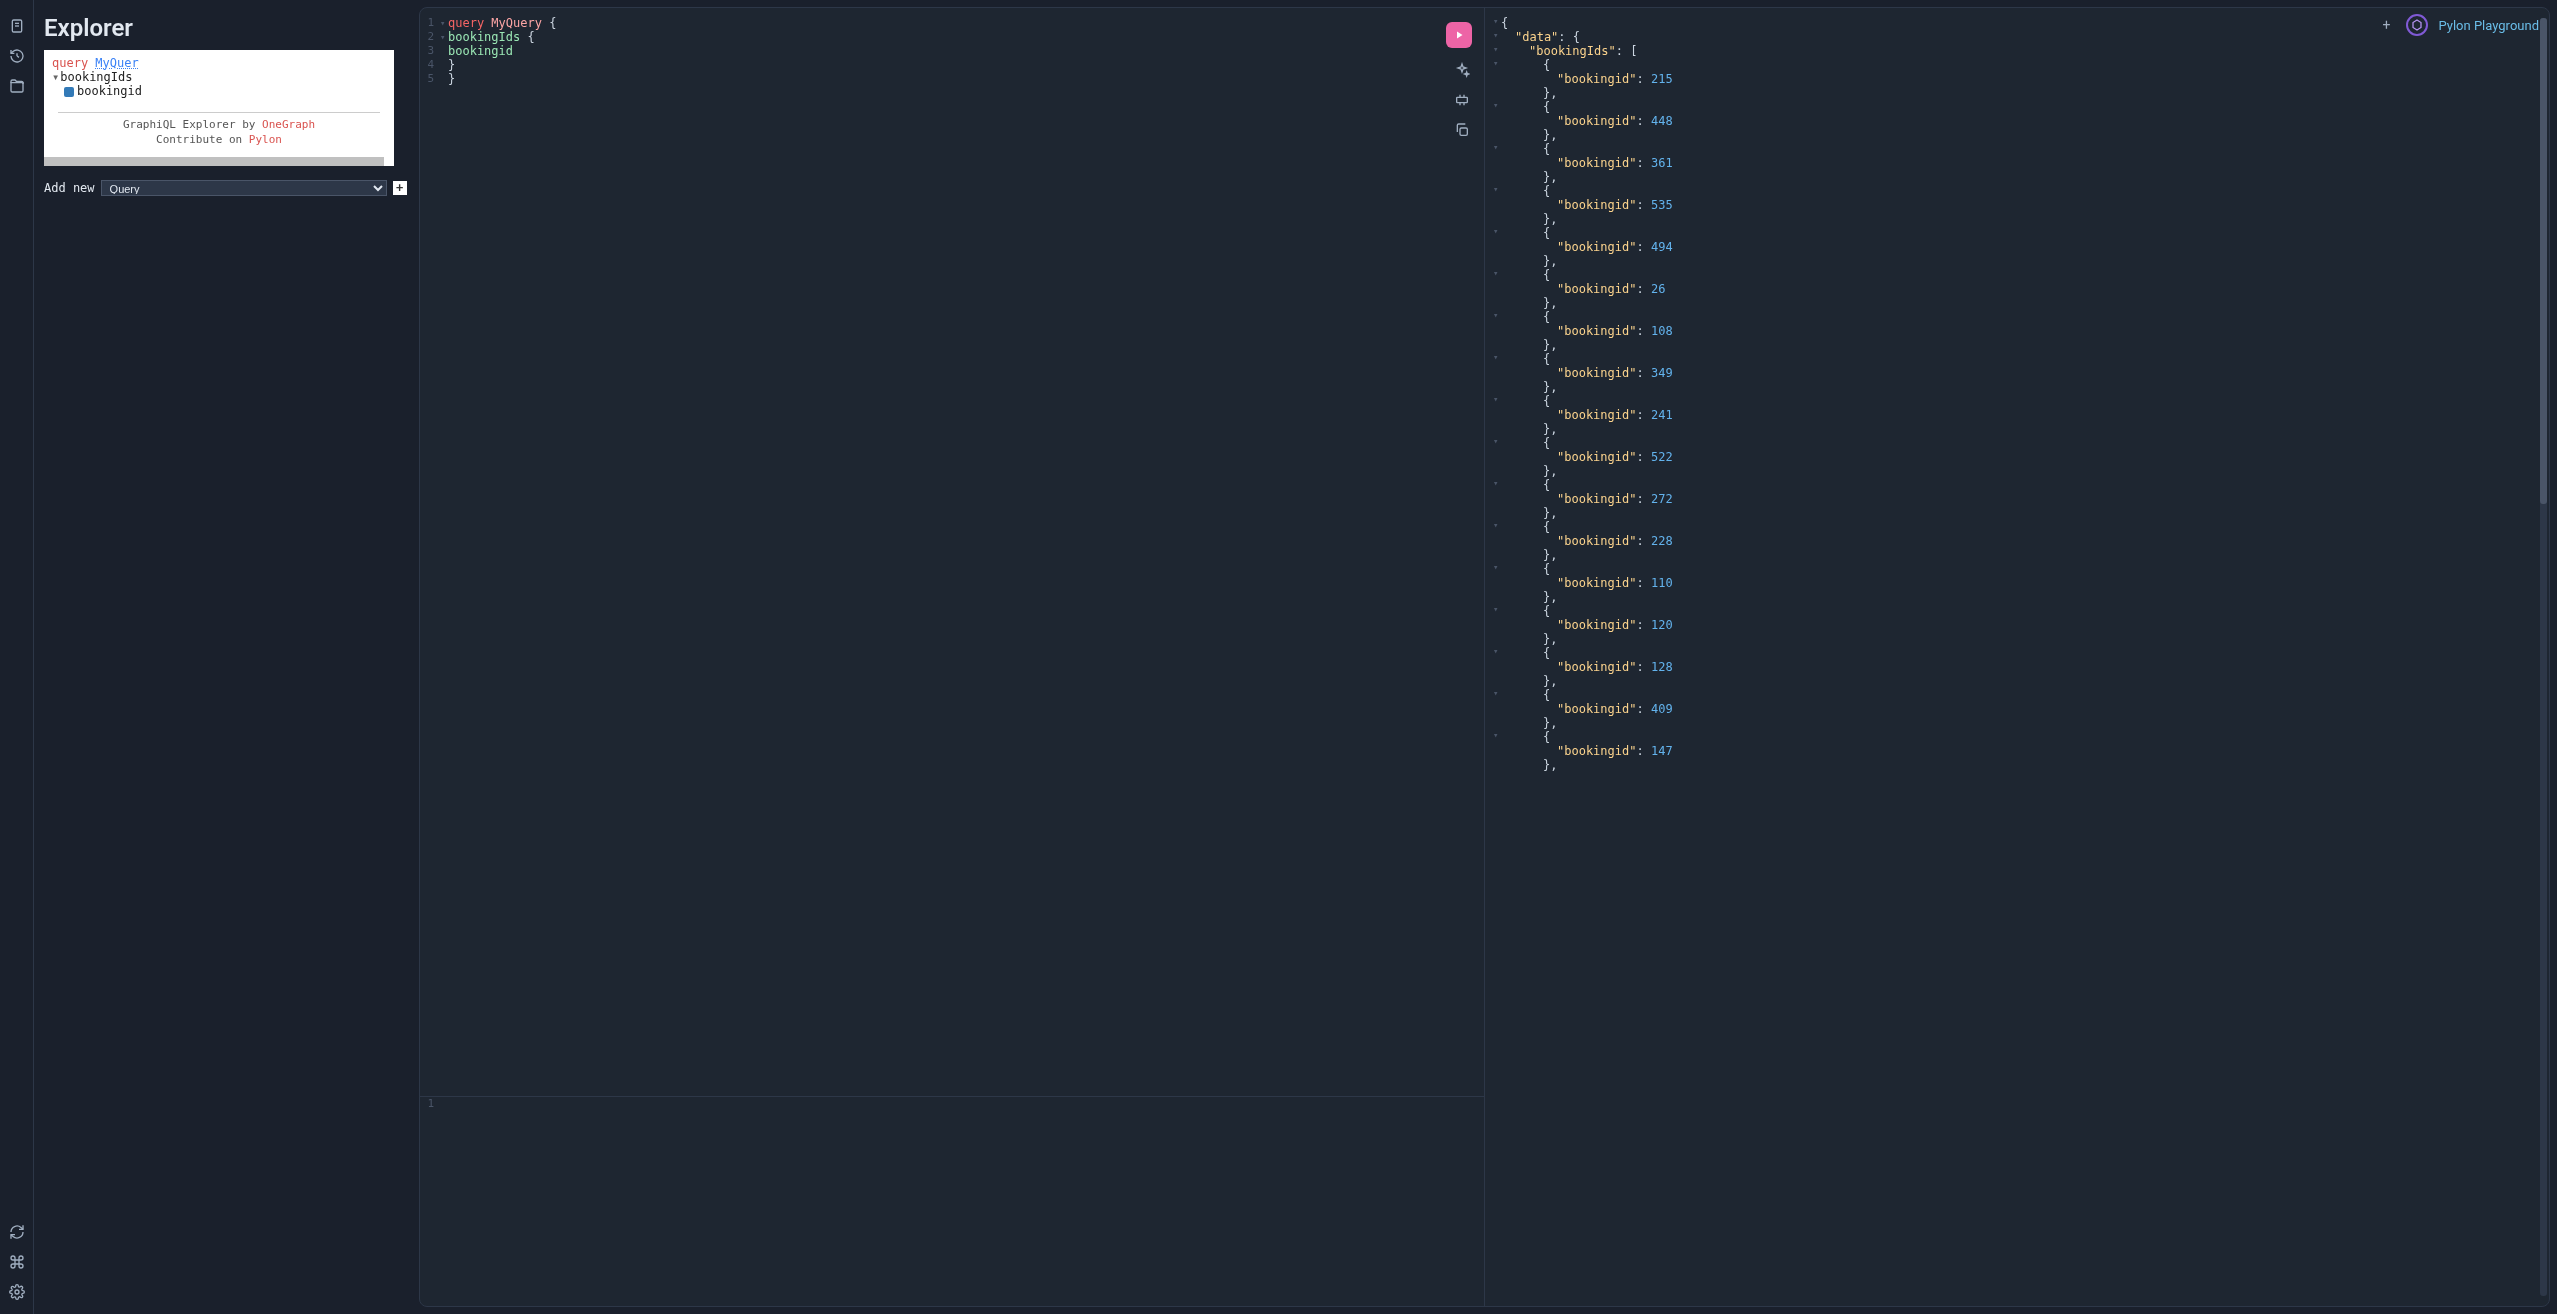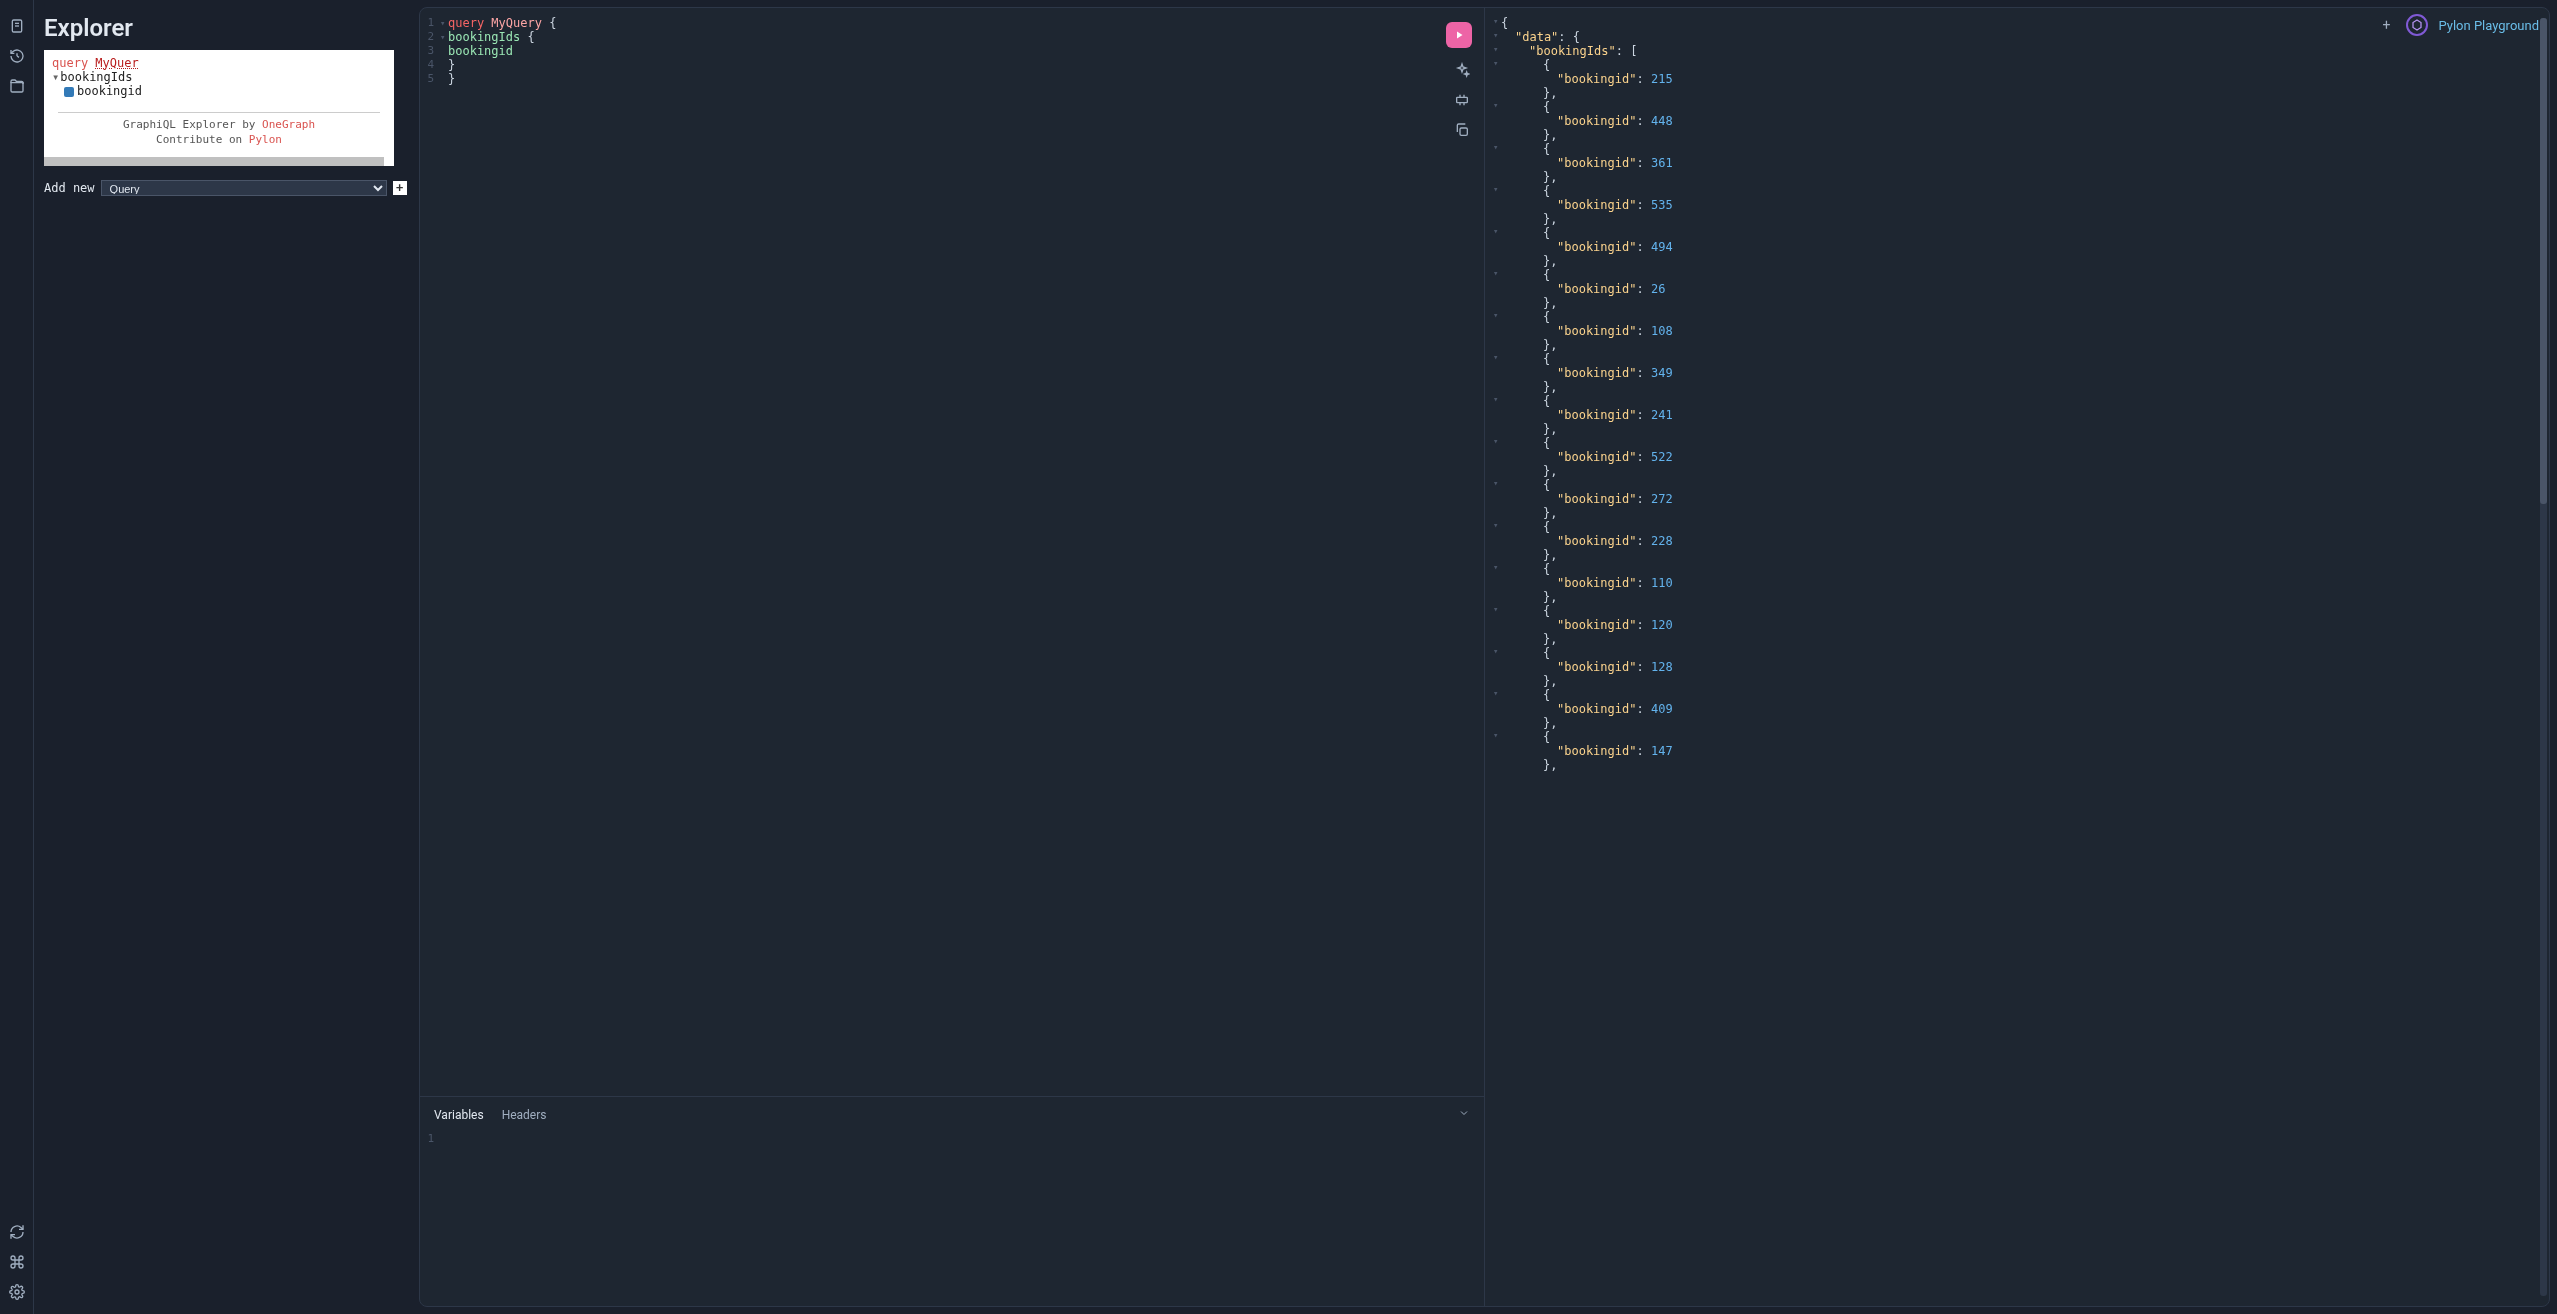--- a/index.html
+++ b/index.html
@@ -42,21 +42,21 @@
   font-family: Menlo, Monaco, monospace;
   font-size: 12px;
   padding: 6px 8px 8px 8px;
   width: 350px;
   height: 116px;
   position: relative;
   overflow: hidden;
 }
 .explorer-line { white-space: nowrap; }
 .kw-query { color: #d9534f; }
-.kw-name { color: #b91c1c; text-decoration: underline dotted; }
+.kw-name { color: #3b82f6; text-decoration: underline dotted; }
 .tree-toggle { color: #666; margin-right: 1px; }
 .tree-field { color: #222; }
 .tree-sub { margin-left: 12px; }
 .checkbox-blue {
   display: inline-block; width: 10px; height: 10px;
   background: #337ab7; border-radius: 2px; vertical-align: middle;
   margin-right: 3px;
 }
 .explorer-divider { border-top: 1px solid #ccc; margin: 14px 6px 4px 6px; }
 .explorer-footer { text-align: center; font-size: 11px; color: #555; line-height: 1.4; }
@@ -299,29 +299,20 @@
               </svg>
           </div>
           <div class="tool-icon">
             <svg viewBox="0 0 24 24" fill="none" stroke="currentColor" stroke-width="2">
                 <rect x="9" y="9" width="11" height="11" rx="2"></rect>
                 <path d="M5 15V5a2 2 0 0 1 2-2h10"></path>
               </svg>
           </div>
         </div>
         <div class="vars-panel">
-          <div class="vars-tabs">
-            <span class="vars-tab active">Variables</span>
-            <span class="vars-tab">Headers</span>
-            <span class="vars-chevron">
-              <svg width="12" height="12" viewBox="0 0 24 24" fill="none" stroke="#a0aec0" stroke-width="2">
-                  <polyline points="6 9 12 15 18 9"></polyline>
-                </svg>
-            </span>
-          </div>
           <div class="vars-body">
             <div class="code-line">
                 <span class="gutter">1</span>
               </div>
           </div>
         </div>
       </div>
 
       <div class="response-col">
         <div class="code-area" id="resp-lines" style="padding:8px 14px 8px 8px;">

